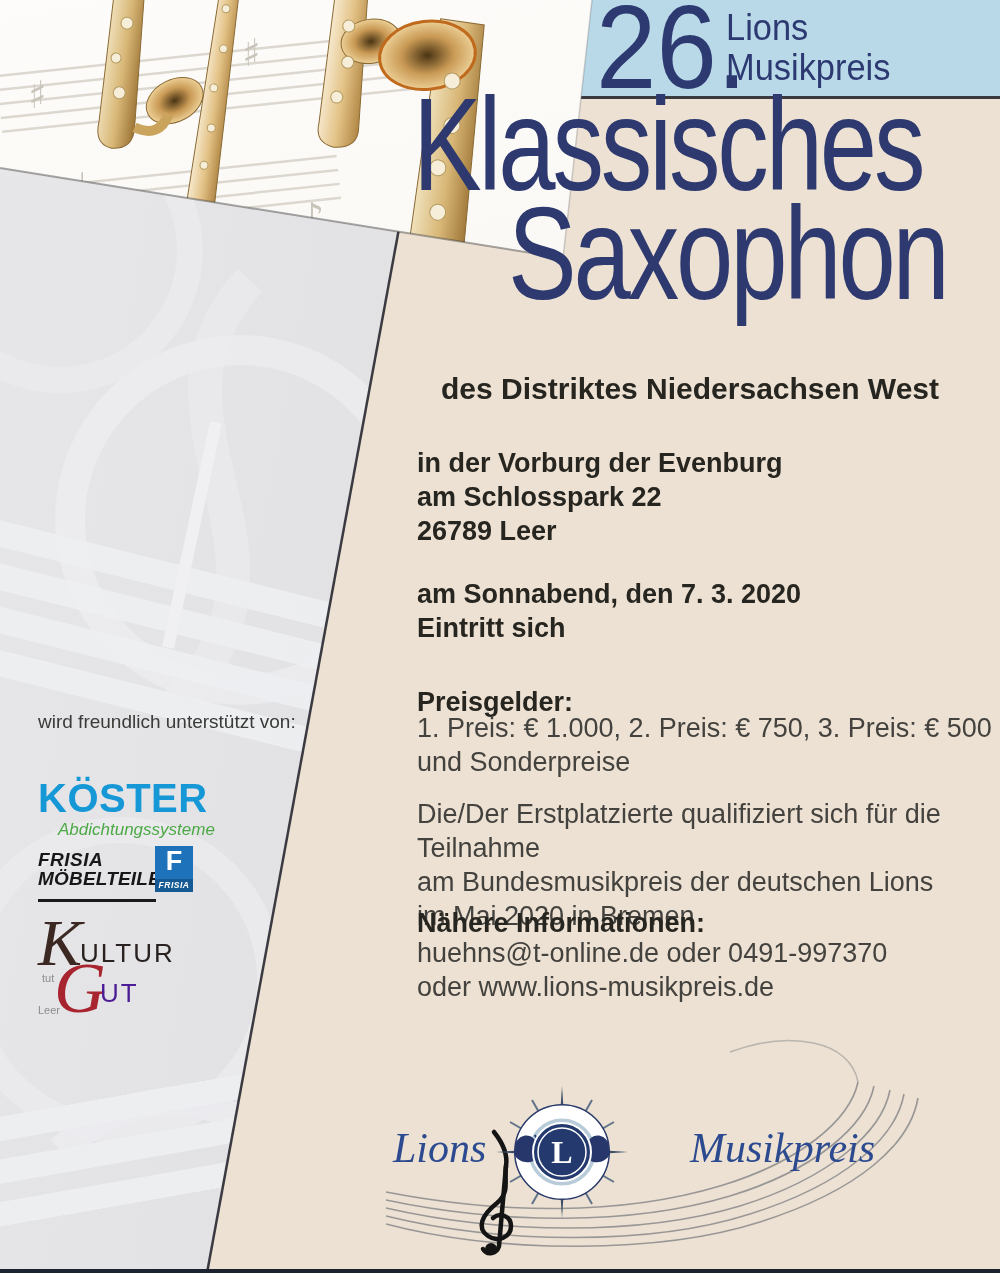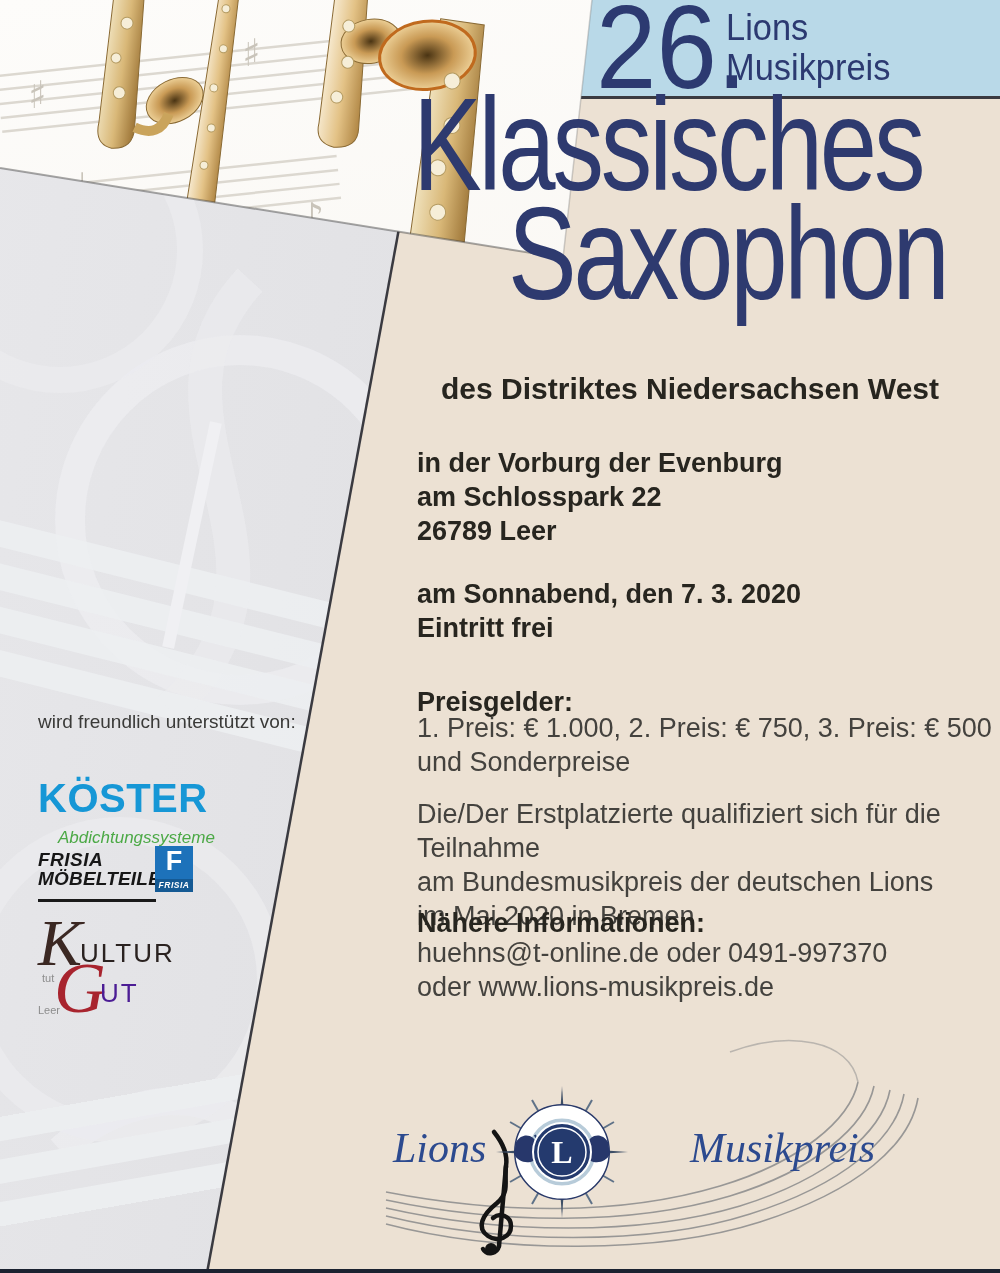--- a/index.html
+++ b/index.html
@@ -38,21 +38,21 @@
   #prizes-h{top:687px;font-size:27px;}
   #prizes-l{top:713px;font-size:27px;}
   #prizes-x{top:747px;font-size:27px;}
   #qual{top:797px;font-size:27px;line-height:34px;}
   #info-h{top:908px;font-size:27px;}
   #info-l{top:936px;font-size:27px;line-height:34px;}
   
   #sponsor-intro{left:38px;top:708px;font-size:19px;line-height:27px;color:#3a3a38;z-index:6;}
   #koester{left:38px;top:778px;z-index:6;}
   #koester .name{font-size:40px;font-weight:800;color:#1697d6;letter-spacing:.5px;line-height:1;}
-  #koester .tag{font-size:17px;font-style:italic;color:#4ca946;margin:10px 0 0 20px;}
+  #koester .tag{font-size:17px;font-style:italic;color:#4ca946;margin:2px 0 0 20px;}
   #frisia{left:38px;top:850px;z-index:6;width:210px;height:60px;}
   #frisia .l1{font-size:19px;font-weight:900;color:#171717;letter-spacing:.5px;line-height:19px;font-style:italic;}
   #frisia .l2{font-size:19px;font-weight:900;color:#171717;letter-spacing:.2px;line-height:20px;font-style:italic;}
   #frisia .suf{font-size:10px;font-weight:700;}
   #frisia .rule{width:118px;height:2.5px;background:#1a1a1a;margin-top:7px;}
   #frisia-badge{position:absolute;left:117px;top:-4px;width:38px;height:46px;background:#1d72ba;}
   #frisia-badge .fb-letter{color:#fff;font-size:27px;font-weight:900;text-align:center;line-height:30px;}
   #frisia-badge .fb-band{position:absolute;left:0;bottom:0;width:100%;height:13px;background:#155a94;
      color:#fff;font-size:8.5px;font-weight:700;text-align:center;line-height:13px;font-style:italic;letter-spacing:.5px;}
   #kulturgut{left:38px;top:916px;z-index:6;width:170px;height:100px;font-family:"Liberation Serif",serif;}
@@ -214,21 +214,21 @@
 <div class="abs title-line" id="title2">Saxophon</div>
 
 <div class="abs blk" id="subtitle">des Distriktes Niedersachsen West</div>
 <div class="abs blk b700" id="venue">
   <div>in der Vorburg der Evenburg</div>
   <div>am Schlosspark 22</div>
   <div>26789 Leer</div>
 </div>
 <div class="abs blk b700" id="event">
   <div>am Sonnabend, den 7. 3. 2020</div>
-  <div>Eintritt frei</div>
+  <div>Eintritt sich</div>
 </div>
 <div class="abs blk b700" id="prizes-h">Preisgelder:</div>
 <div class="abs blk b400" id="prizes-l">1. Preis: € 1.000, 2. Preis: € 750, 3. Preis: € 500</div>
 <div class="abs blk b400" id="prizes-x">und Sonderpreise</div>
 <div class="abs blk b400" id="qual">
   <div>Die/Der Erstplatzierte qualifiziert sich für die Teilnahme</div>
   <div>am Bundesmusikpreis der deutschen Lions</div>
   <div>im Mai 2020 in Bremen</div>
 </div>
 <div class="abs blk b700" id="info-h">Nähere Informationen:</div>

